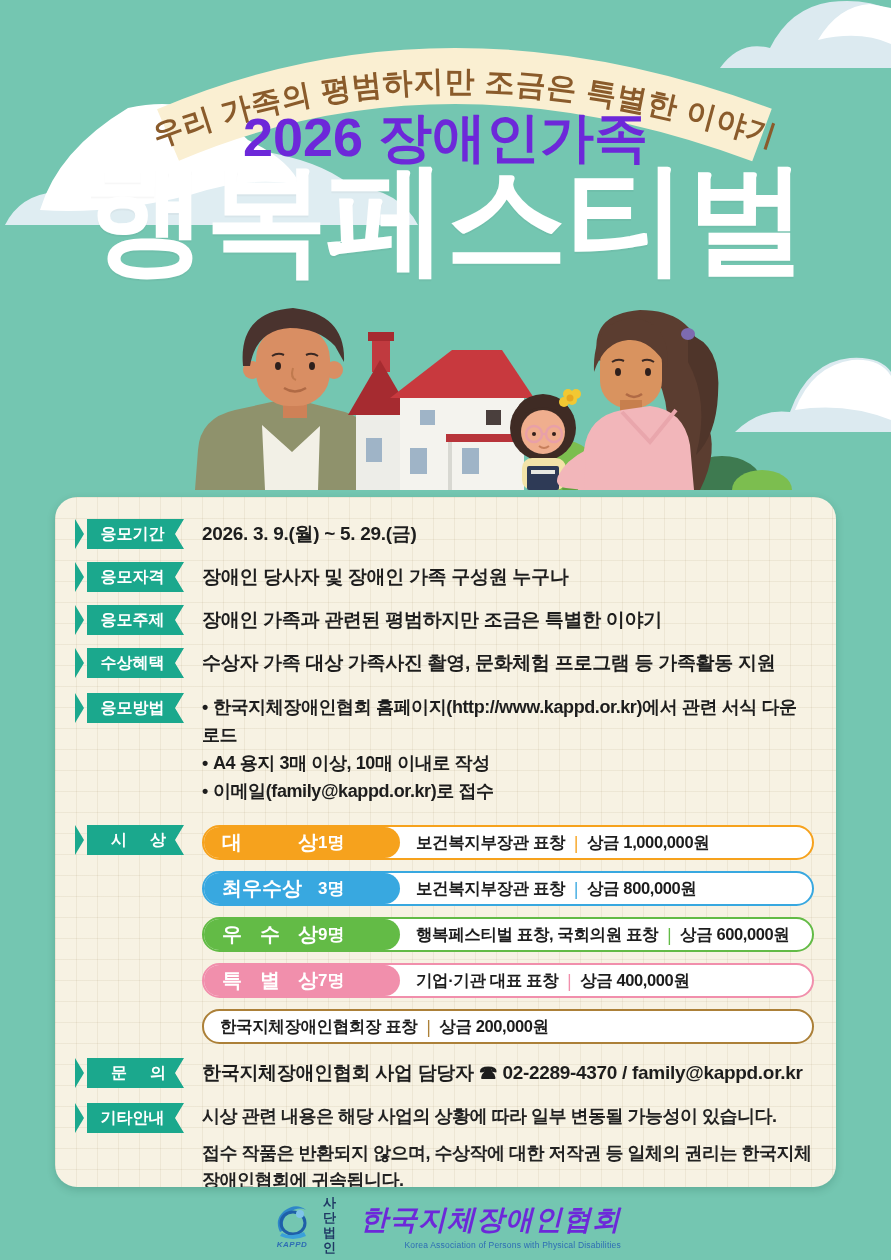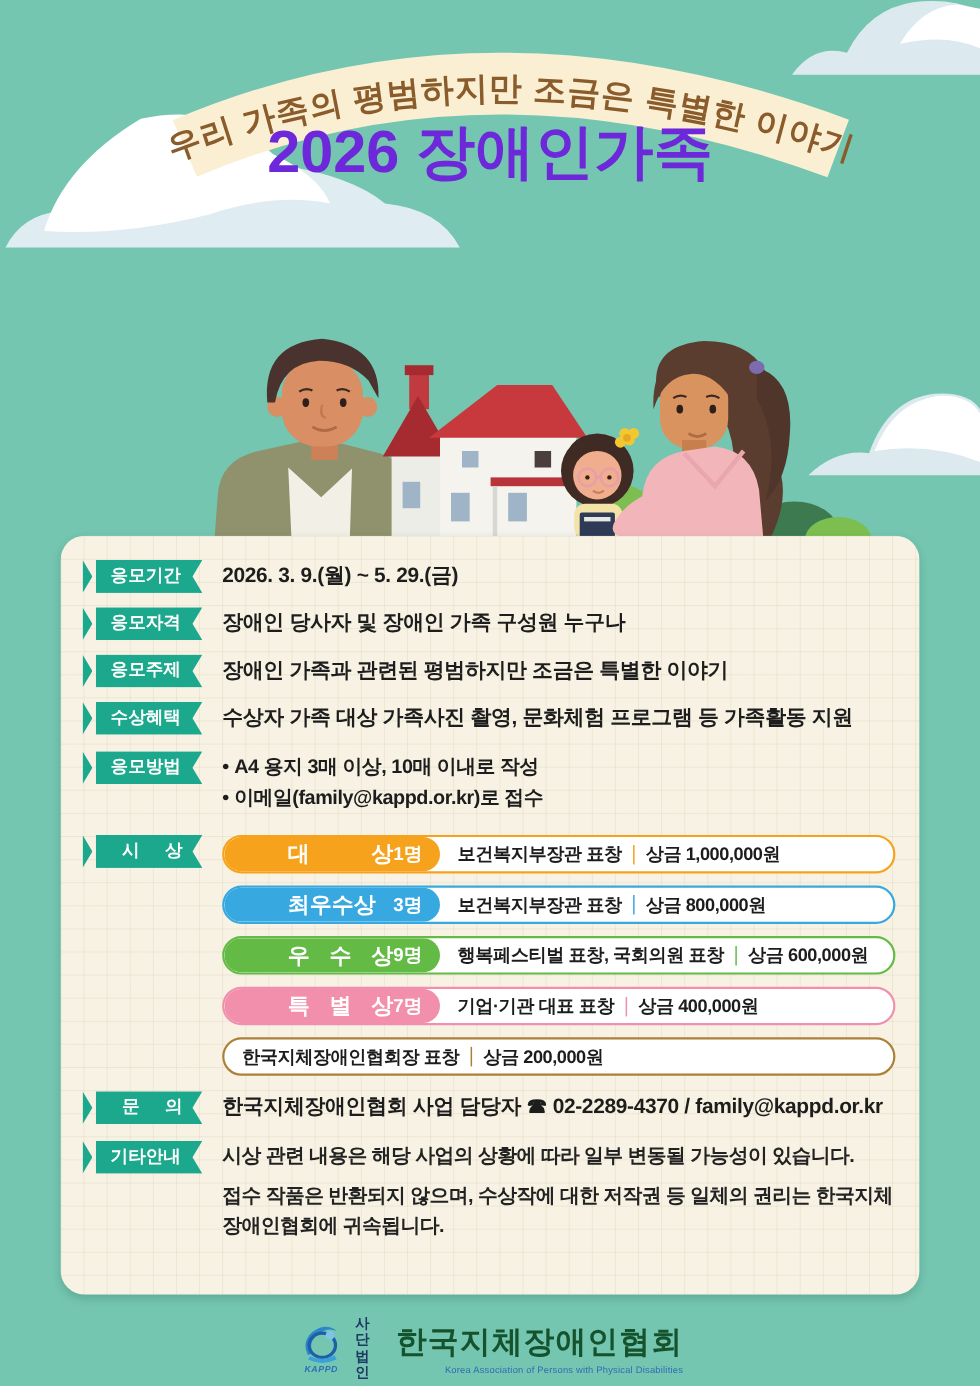--- a/index.html
+++ b/index.html
@@ -36,21 +36,21 @@
     font-size: 122px; font-weight: 900; line-height: 1.08;
     color: #FFFFFF; letter-spacing: -2px;
     text-shadow: 0 2px 0 rgba(0,0,0,0.03);
   }
 
   
   .scene-svg { position: absolute; left: 0; top: 300px; width: 891px; height: 190px; }
 
   
   .card {
-    position: absolute; left: 55px; top: 487px;
+    position: absolute; left: 55px; top: 497px;
     width: 781px; height: 690px;
     background-color: #F7F2E3;
     background-image:
       linear-gradient(rgba(170,150,110,0.13) 1px, transparent 1px),
       linear-gradient(90deg, rgba(170,150,110,0.13) 1px, transparent 1px);
     background-size: 21px 21px;
     border-radius: 22px;
     box-shadow: 0 3px 8px rgba(0,60,45,0.18);
     padding: 22px 22px 14px 20px;
     overflow: hidden;
@@ -93,21 +93,21 @@
   .awards-list { display: flex; flex-direction: column; gap: 11px; flex: 1 1 auto; }
   .award-pill {
     display: flex; align-items: stretch;
     height: 35px; border: 2.5px solid var(--c, #999);
     border-radius: 18px; background: #fff; overflow: hidden;
   }
   .award-left {
     flex: 0 0 196px;
     background: var(--c, #999);
     border-radius: 0 16px 16px 0;
-    display: flex; align-items: center; justify-content: flex-end;
+    display: flex; align-items: center; justify-content: flex-start;
     padding: 0 16px 0 18px;
     color: #fff;
   }
   .award-name {
     font-size: 20px; font-weight: 800; letter-spacing: 0;
     width: 96px; text-align: justify; text-align-last: justify;
   }
   .award-count { font-size: 17px; font-weight: 800; }
   .award-right {
     display: flex; align-items: center;
@@ -134,21 +134,21 @@
     position: absolute; left: 0; right: 0; top: 1196px;
     display: flex; align-items: center; justify-content: center; gap: 9px;
   }
   .logo-box { display: flex; flex-direction: column; align-items: center; }
   .logo-kappd { font-size: 8px; font-weight: 800; font-style: italic; color: #2E6DB4; letter-spacing: 0.5px; margin-top: -2px; }
   .org-type {
     width: 2.15em; font-size: 13px; font-weight: 800; color: #1F3864;
     line-height: 1.15; word-break: break-all; letter-spacing: 1px;
   }
   .org-block { display: flex; flex-direction: column; }
-  .org-name { font-size: 28px; font-weight: 800; color: #14532d; letter-spacing: 1px; }
+  .org-name { font-size: 28px; font-weight: 800; color: #6d28d9; letter-spacing: 1px; font-style: italic; }
   .org-en { font-size: 8.5px; font-weight: 400; color: #2E6DB4; letter-spacing: 0.2px; margin-top: 1px; text-align: right; }
 </style>
 </head>
 <body>
 
 <div class="poster">
 
   <svg class="sky-svg" viewBox="0 0 891 500" aria-hidden="true">
 
     <path fill="#DFEDF2" d="M5 225 Q 20 195 55 192 Q 70 130 140 118 Q 215 100 255 150 Q 320 160 350 185 Q 400 190 418 225 Z"></path>
@@ -163,20 +163,21 @@
 
   <svg class="arc-svg" viewBox="0 0 891 240" aria-hidden="true">
     <path id="arcRibbon" d="M 168 135 Q 445 17 762 135" fill="none" stroke="#FAEFD2" stroke-width="56"></path>
     <path id="arcTextPath" d="M 140 142 Q 445 20 790 142" fill="none"></path>
     <text class="arc-text">
       <textPath href="#arcTextPath" startOffset="50%" text-anchor="middle" dominant-baseline="central">우리 가족의 평범하지만 조금은 특별한 이야기</textPath>
     </text>
   </svg>
 
   <div class="subtitle">2026 장애인가족</div>
+  <div class="main-title">행복페스티벌</div>
 
   <svg class="scene-svg" viewBox="0 0 891 190" aria-hidden="true">
 
     <ellipse cx="345" cy="182" rx="42" ry="30" fill="#3E7A50"></ellipse>
     <ellipse cx="305" cy="190" rx="26" ry="18" fill="#4C8A5C"></ellipse>
     <ellipse cx="562" cy="172" rx="36" ry="32" fill="#7CBE4F"></ellipse>
     <ellipse cx="588" cy="186" rx="26" ry="20" fill="#5FA23F"></ellipse>
     <ellipse cx="722" cy="183" rx="40" ry="27" fill="#3E7A50"></ellipse>
     <ellipse cx="762" cy="190" rx="30" ry="20" fill="#7CBE4F"></ellipse>
 
@@ -286,20 +287,21 @@
       </div>
       <div class="row-text">수상자 가족 대상 가족사진 촬영, 문화체험 프로그램 등 가족활동 지원</div>
     </div>
 
     <div class="row method-row">
       <div class="ribbon-wrap">
         <span class="ribbon-tip"></span>
         <div class="ribbon">응모방법</div>
       </div>
       <ul class="bullets">
+        <li>한국지체장애인협회 홈페이지(http://www.kappd.or.kr)에서 관련 서식 다운로드</li>
         <li>A4 용지 3매 이상, 10매 이내로 작성</li>
         <li>이메일(family@kappd.or.kr)로 접수</li>
       </ul>
     </div>
 
     <div class="row awards-row">
       <div class="ribbon-wrap">
         <span class="ribbon-tip"></span>
         <div class="ribbon spread">시 상</div>
       </div>

